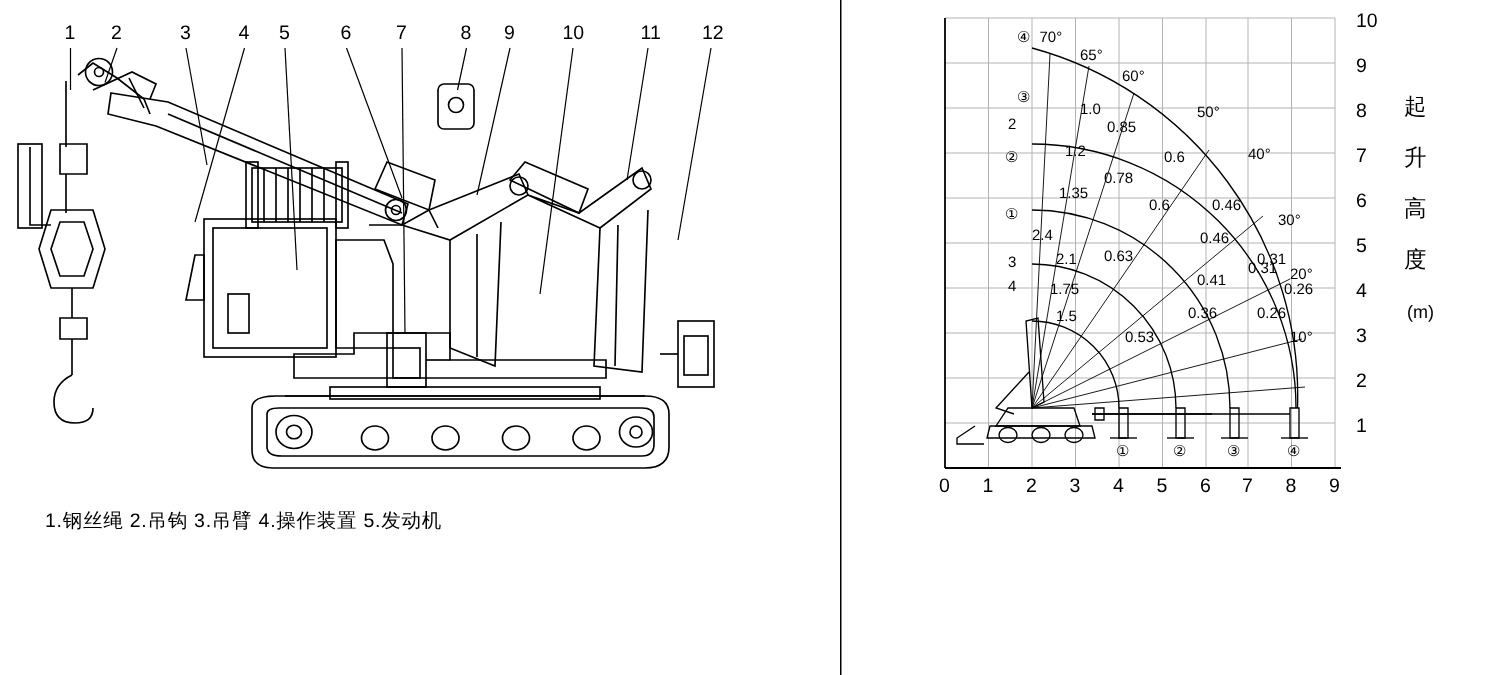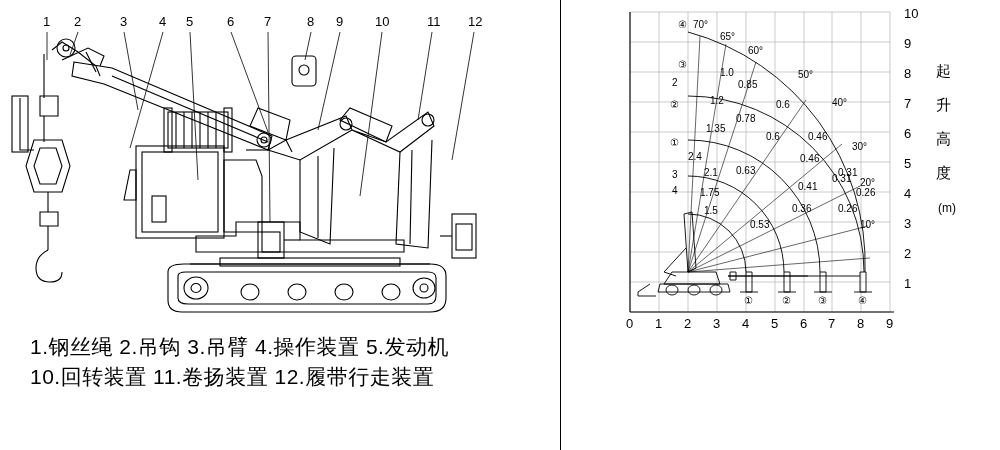--- a/index.html
+++ b/index.html
@@ -31,24 +31,25 @@
     position: absolute;
     left: 560px;
     top: 0;
     width: 1px;
     height: 450px;
     background: #000;
   }
 
   .caption-block {
     position: absolute;
-    font-size: 21px;
+    font-size: 13px;
     line-height: 30px;
     letter-spacing: 0.5px;
     white-space: nowrap;
+    text-align: center;
   }
   #left-captions {
     left: 30px;
     top: 332px;
   }
   .cap-line { display: block; }
 
   svg { display: block; }
 
   .lbl {
@@ -208,21 +209,20 @@
         <text class="num-lbl" x="307" y="26">8</text>
         <text class="num-lbl" x="336" y="26">9</text>
         <text class="num-lbl" x="375" y="26">10</text>
         <text class="num-lbl" x="427" y="26">11</text>
         <text class="num-lbl" x="468" y="26">12</text>
       </g>
     </svg>
 
     <div class="caption-block" id="left-captions">
       <span class="cap-line">1.钢丝绳 2.吊钩 3.吊臂 4.操作装置 5.发动机</span>
-      <span class="cap-line">10.回转装置 11.卷扬装置 12.履带行走装置</span>
     </div>
   </div>
 
   <div class="panel" id="right-panel">
     <svg width="440" height="330" viewBox="0 0 440 330">
 
       <g stroke="#aaa" stroke-width="0.6">
         <line x1="70" y1="312" x2="330" y2="312"></line>
         <line x1="99" y1="312" x2="99" y2="12"></line>
         <line x1="128" y1="312" x2="128" y2="12"></line>

